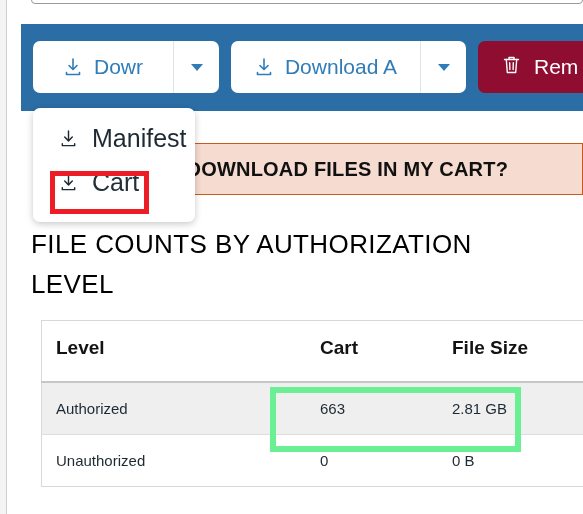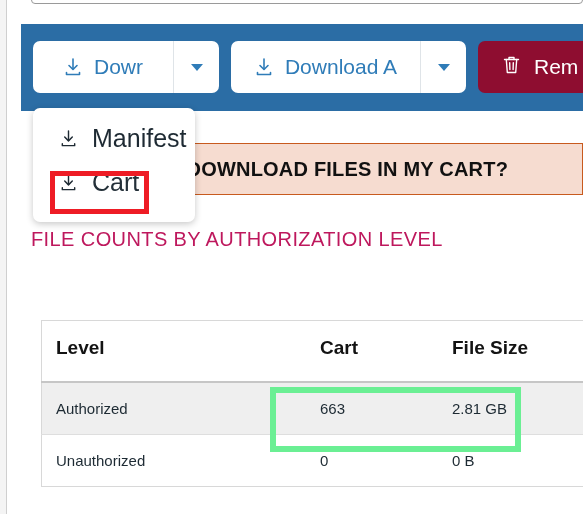--- a/index.html
+++ b/index.html
@@ -162,22 +162,22 @@
     letter-spacing: 0.2px;
     white-space: nowrap;
     margin-left: 72px;
   }
 
   
   #section-heading {
     position: absolute;
     left: 31px; top: 224px;
     width: 520px;
-    font-size: 20px;
-    color: #be185d;
+    font-size: 26px;
+    color: #000000;
     letter-spacing: 0.4px;
     line-height: 1.55;
     z-index: 6;
   }
 
   
   #counts-table {
     position: absolute;
     left: 41px; top: 320px;
     width: 546px;

